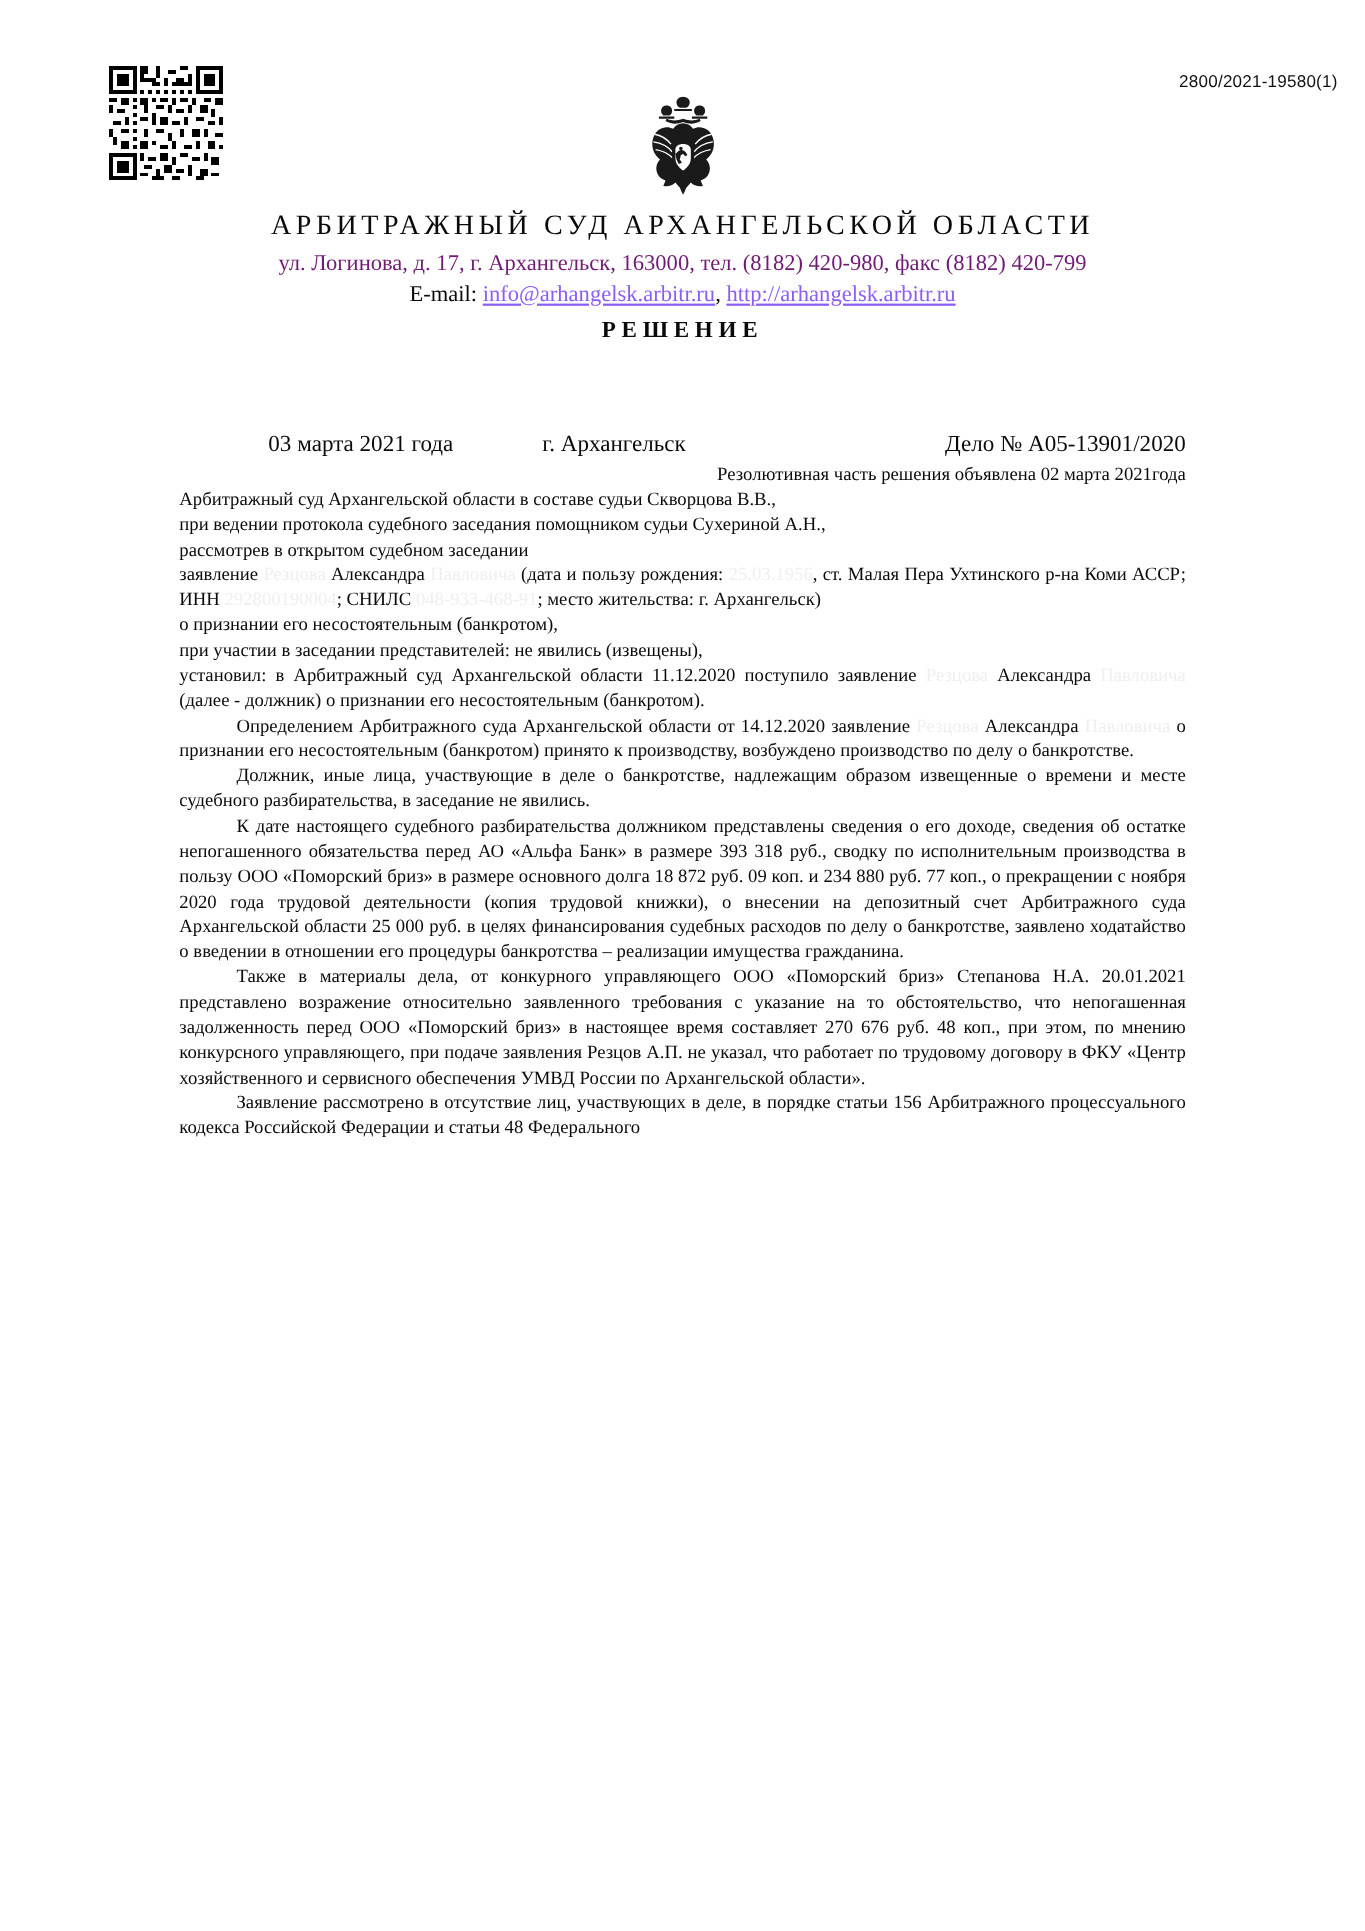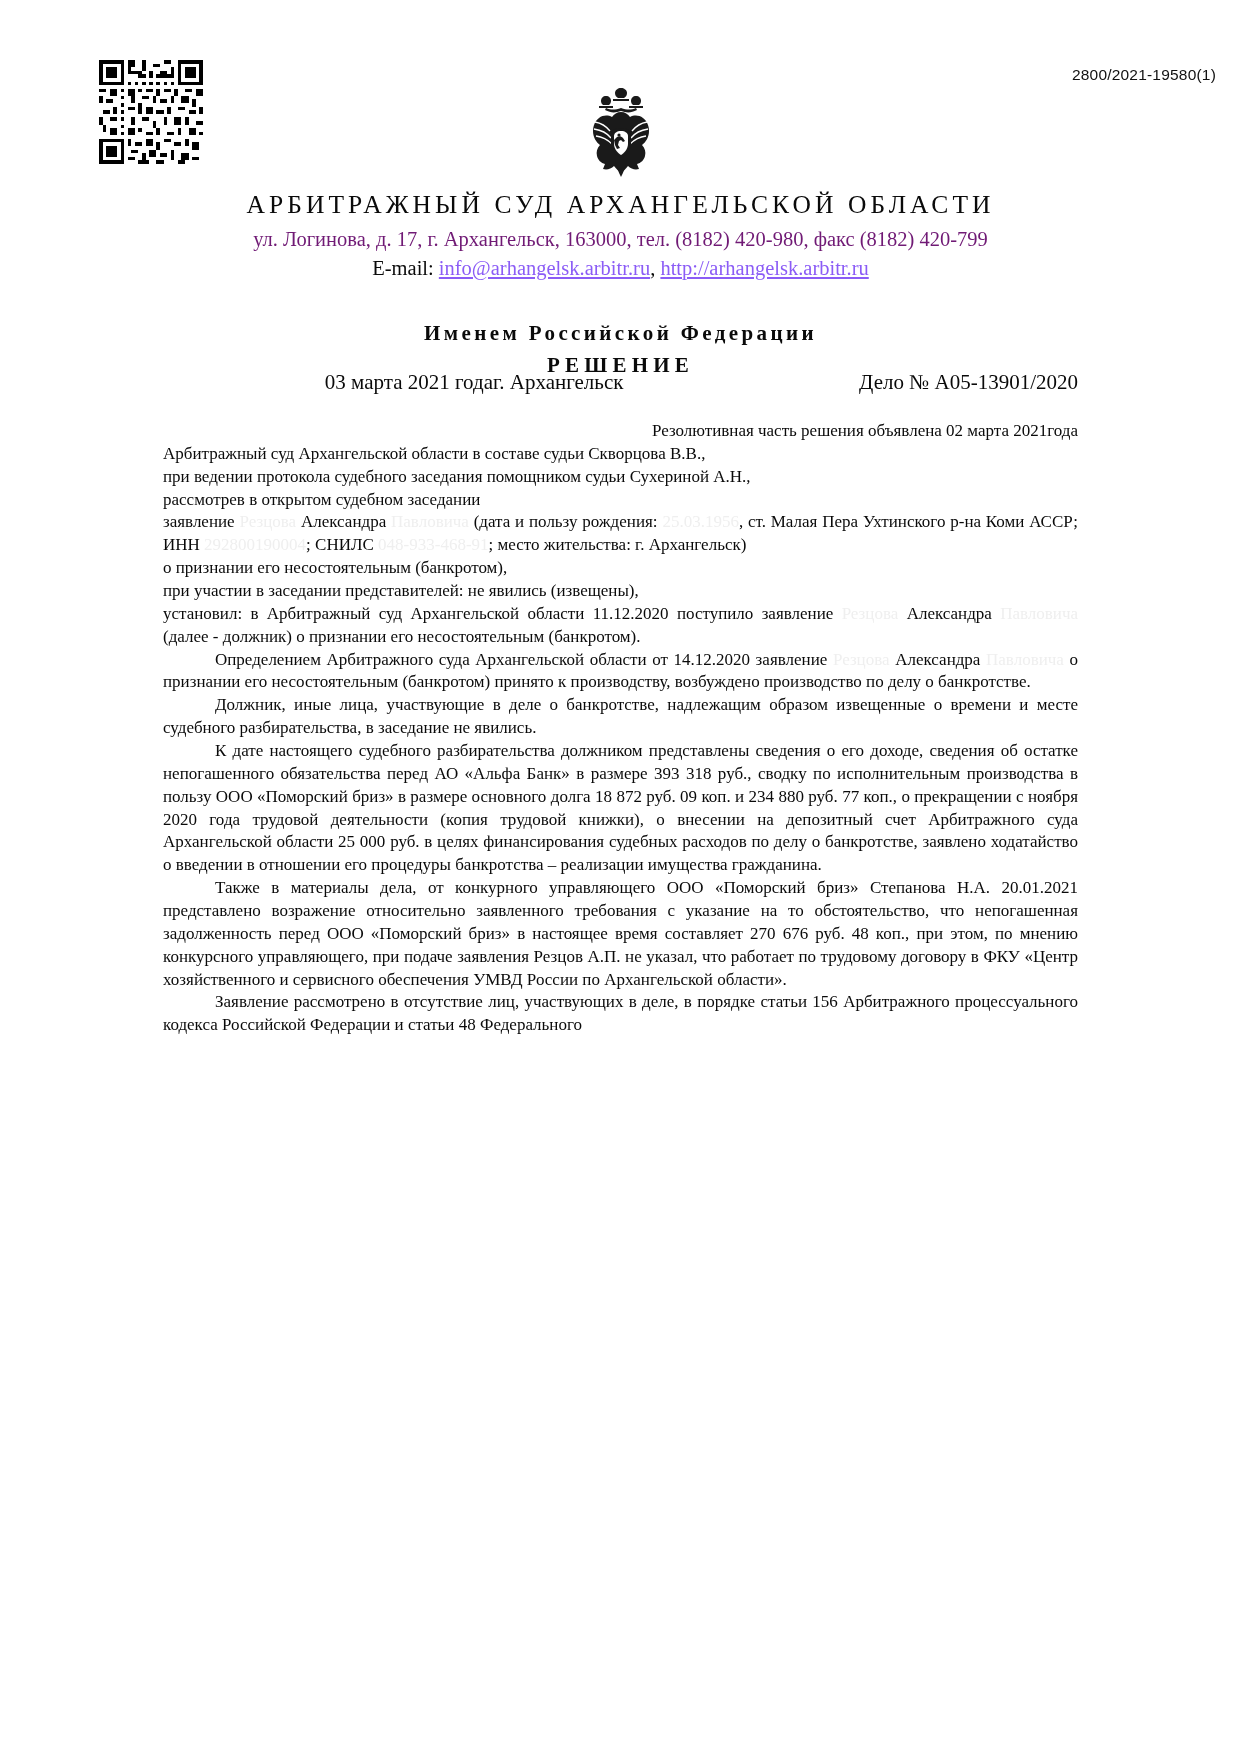--- a/index.html
+++ b/index.html
@@ -115,21 +115,21 @@
   
   .meta-row {
     position: absolute;
     top: 370px;
     left: 163px;
     width: 915px;
     font-size: 21px;
     display: flex;
     align-items: baseline;
   }
-  .meta-date { width: 330px; text-align: right; white-space: nowrap; }
+  .meta-date { width: 330px; text-align: center; white-space: nowrap; margin-top: 21px; }
   .meta-city { width: 250px; text-align: left; white-space: nowrap; }
   .meta-case { flex: 1; text-align: right; white-space: nowrap; }
 
   
   .body-block {
     position: absolute;
     top: 420px;
     left: 163px;
     width: 915px;
     font-size: 17px;
@@ -312,21 +312,20 @@
 
   <div class="header-block">
     <div class="court-name">АРБИТРАЖНЫЙ СУД АРХАНГЕЛЬСКОЙ ОБЛАСТИ</div>
     <div class="court-address">ул. Логинова, д. 17, г. Архангельск, 163000, тел. (8182) 420-980, факс (8182) 420-799</div>
     <div class="court-email-line">
       <span>E-mail:</span>
       <span class="lnk">info@arhangelsk.arbitr.ru</span><span>,</span>
       <span class="lnk">http://arhangelsk.arbitr.ru</span>
     </div>
 
-    <div class="in-name">Именем Российской Федерации</div>
     <div class="reshenie">РЕШЕНИЕ</div>
   </div>
 
   <div class="meta-row">
     <div class="meta-date">03 марта 2021 года</div>
     <div class="meta-city">г. Архангельск</div>
     <div class="meta-case">Дело № А05-13901/2020</div>
   </div>
 
   <div class="body-block">

